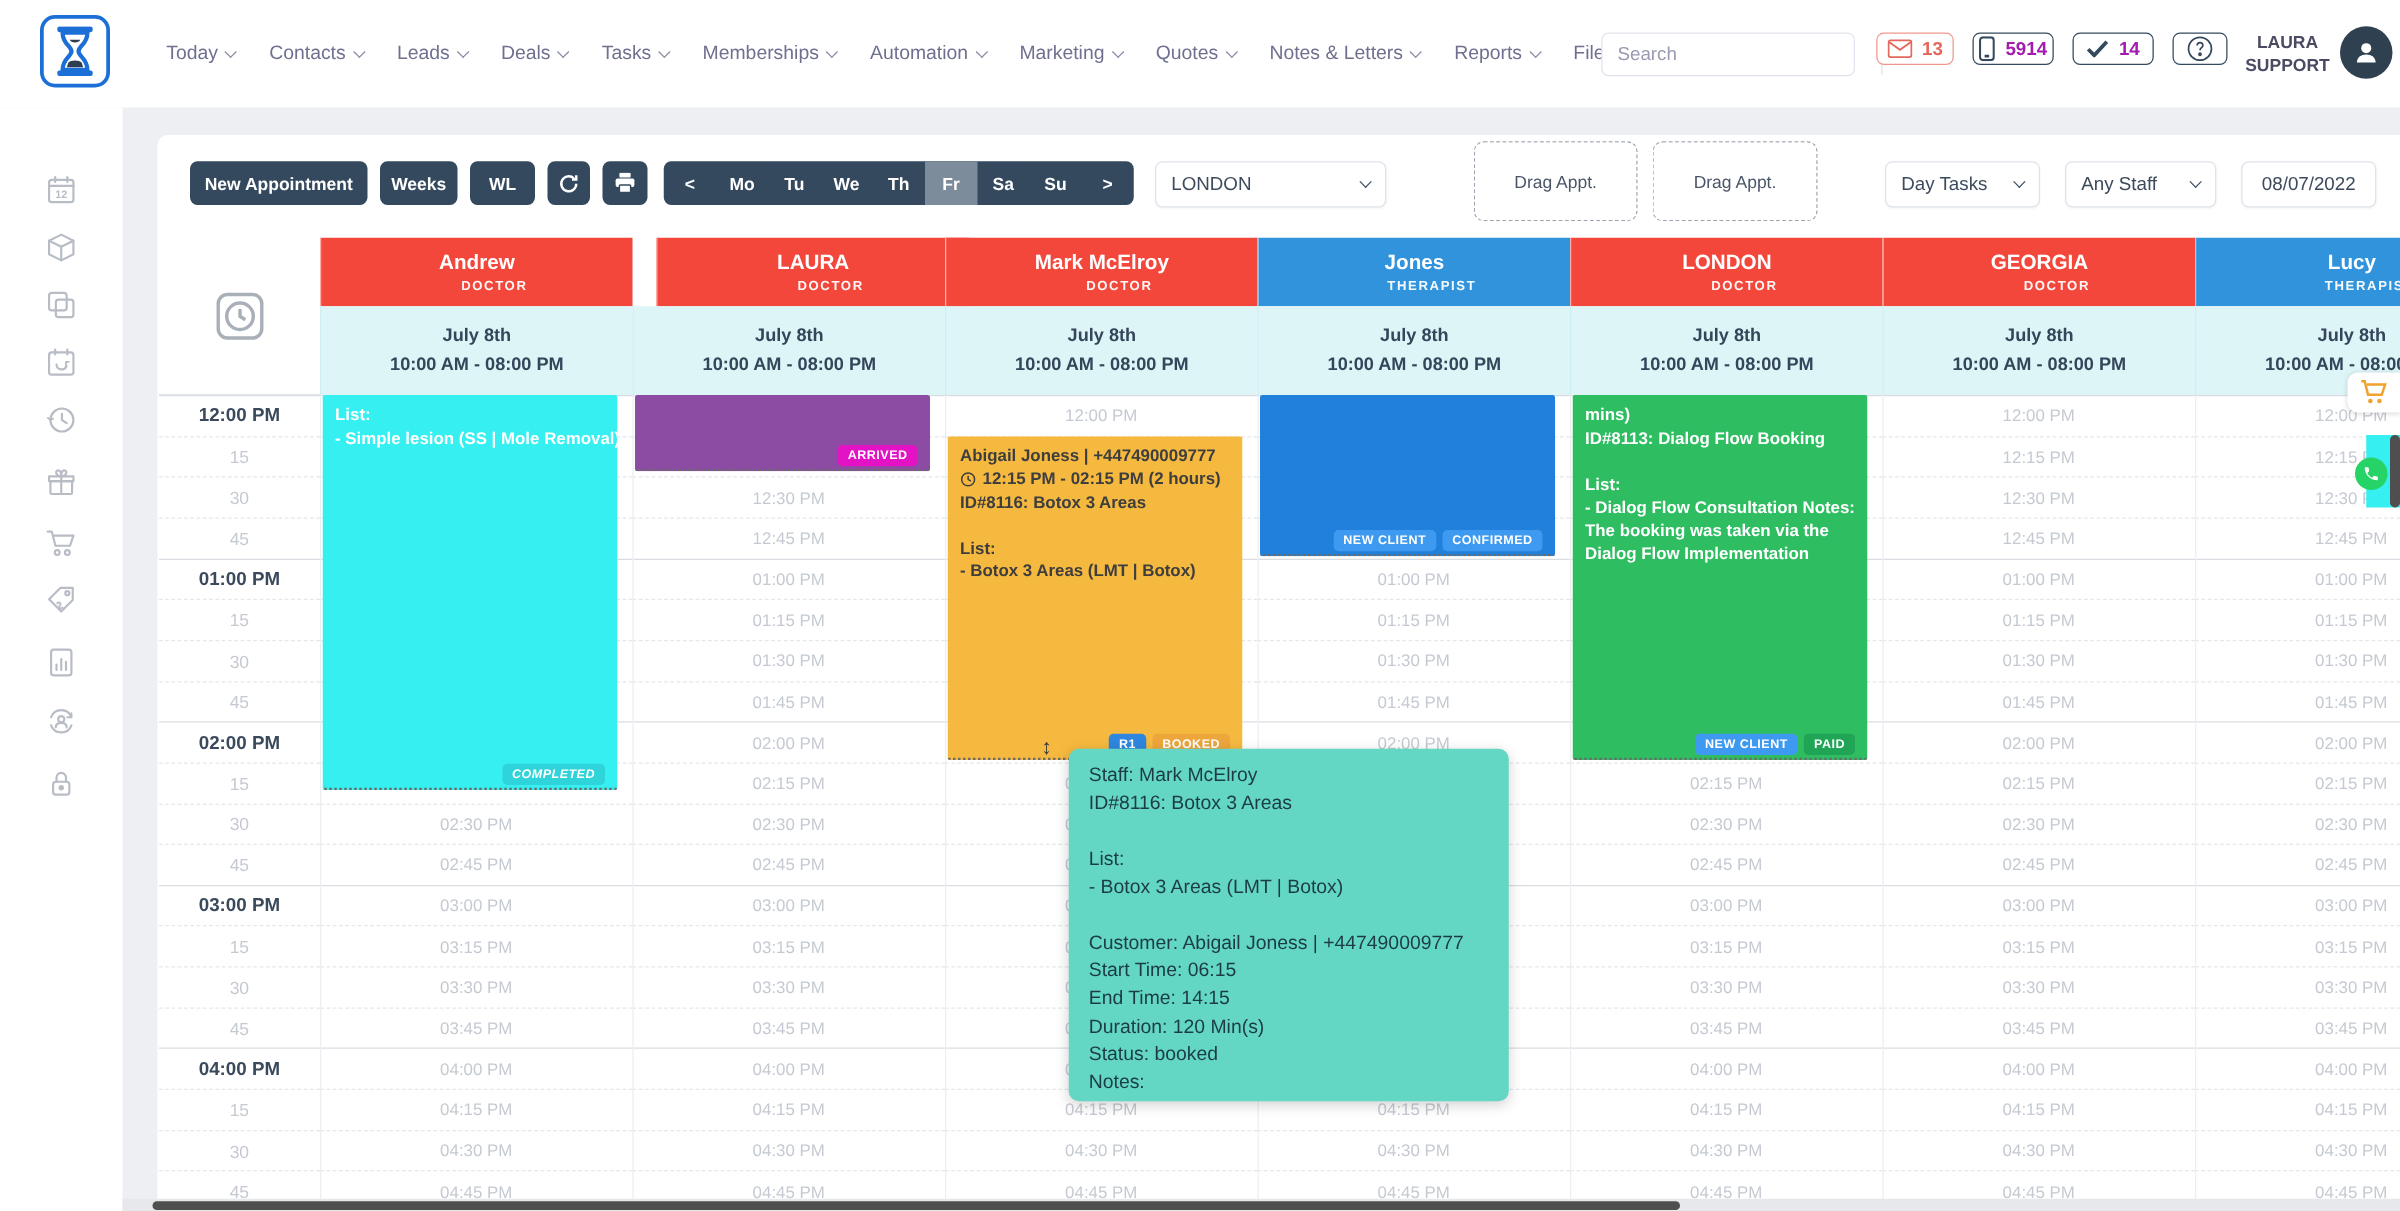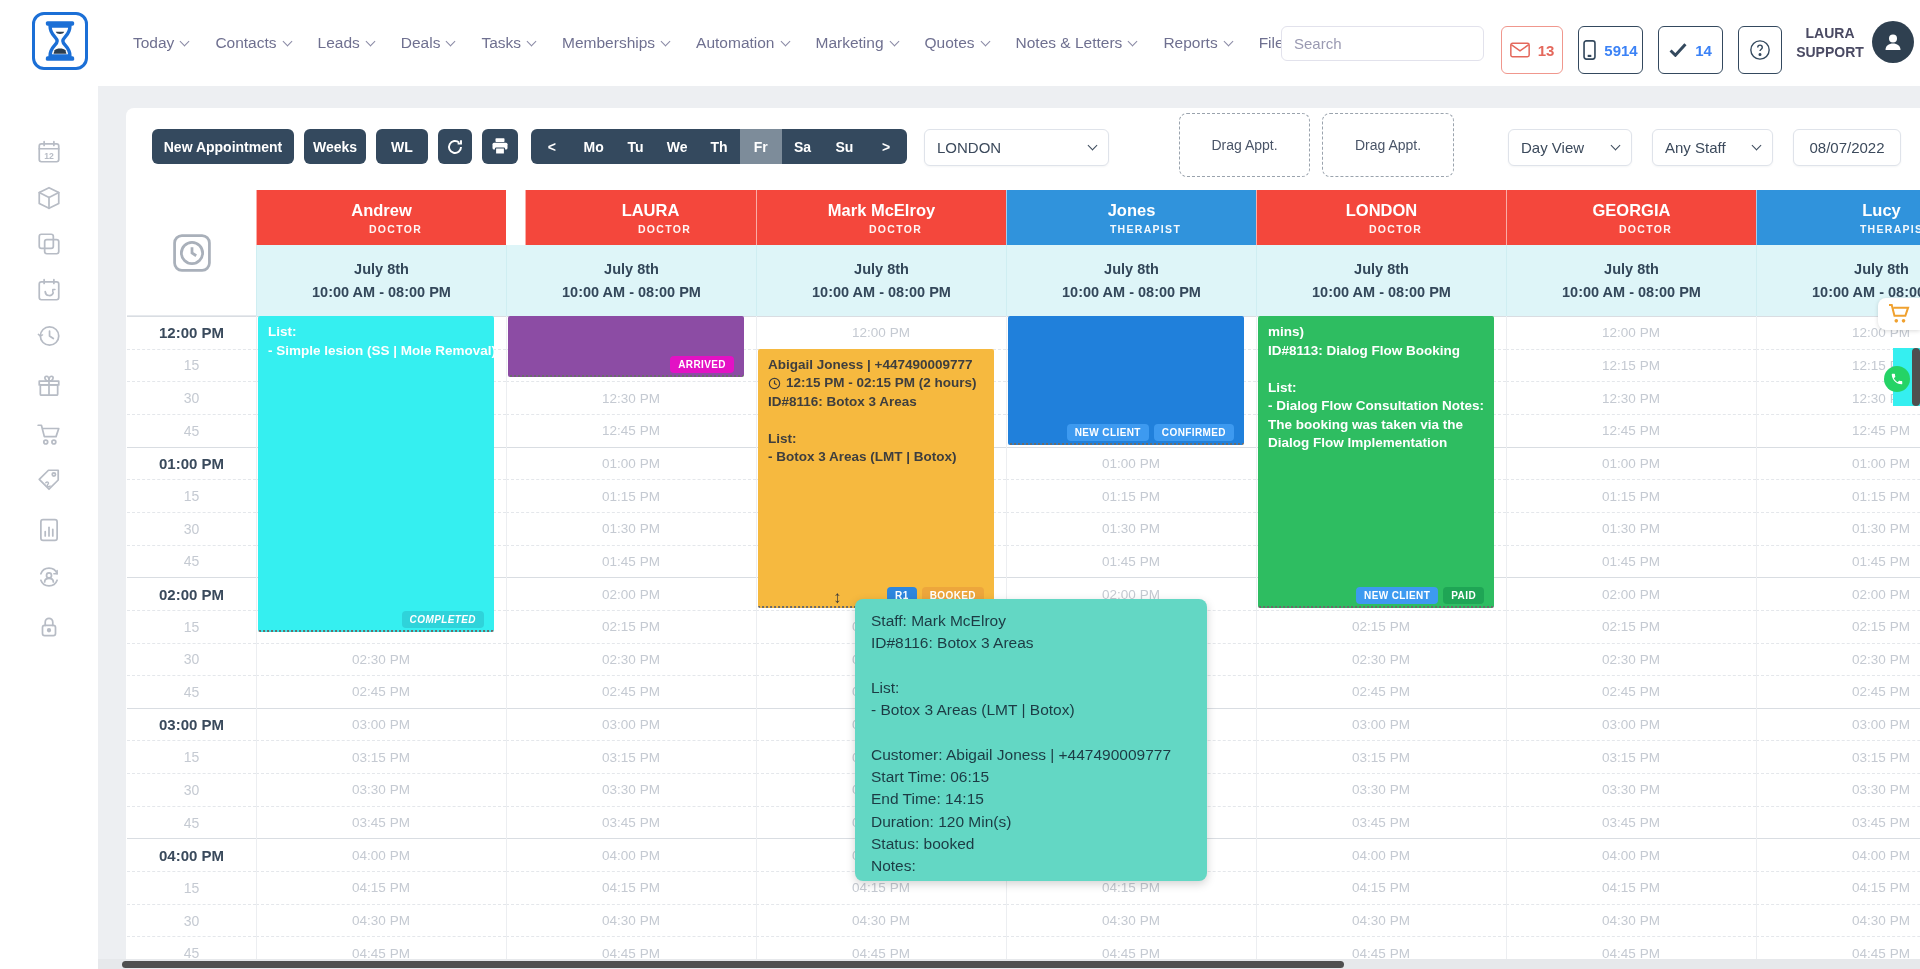--- a/index.html
+++ b/index.html
@@ -9,24 +9,24 @@
   
   .topbar{position:absolute;left:0;top:0;width:1920px;height:86px;background:#ffffff;display:flex;align-items:center;z-index:40;}
   .logo{position:absolute;left:32px;top:12px;width:56px;height:58px;border:3px solid #1b6fd6;border-radius:12px;display:flex;align-items:center;justify-content:center;background:#fff;}
   .nav{position:absolute;left:133px;top:0;height:86px;display:flex;align-items:center;gap:27px;}
   .nav-item{display:flex;align-items:center;gap:7px;color:#6f7090;font-size:15.5px;font-weight:500;cursor:pointer;white-space:nowrap;}
   .caret{width:7px;height:7px;border-right:1.6px solid #8a8aa5;border-bottom:1.6px solid #8a8aa5;transform:rotate(45deg);margin-top:-4px;}
   .search-wrap{position:absolute;left:1281px;top:26px;width:203px;height:35px;border:1px solid #e2e2ec;border-radius:6px;display:flex;background:#fff;}
   .search-wrap input{flex:1;border:none;outline:none;padding:0 12px;font-size:15px;color:#444;background:transparent;}
   .search-wrap input::placeholder{color:#9a9ab2;}
   .search-btn{width:42px;border-left:1px solid #e2e2ec;display:flex;align-items:center;justify-content:center;cursor:pointer;}
-  .pill{position:absolute;top:26px;height:48px;border-radius:6px;display:flex;align-items:center;justify-content:center;gap:8px;background:#fff;cursor:pointer;}
+  .pill{position:absolute;top:26px;height:26px;border-radius:6px;display:flex;align-items:center;justify-content:center;gap:8px;background:#fff;cursor:pointer;}
   .pill .cnt{font-size:15px;font-weight:700;}
   .pill-mail{left:1501px;width:62px;border:1.5px solid #f0978d;color:#e4685c;}
-  .pill-navy{border:1.5px solid #34495e;color:#3b82f6;}
+  .pill-navy{border:1.5px solid #34495e;color:#a21caf;}
   .pill-sms{left:1578px;width:65px;}
   .pill-check{left:1658px;width:65px;}
   .pill-help{left:1738px;width:44px;}
   .username{position:absolute;left:1792px;top:24px;width:76px;text-align:center;font-size:14px;font-weight:600;color:#4a4a63;line-height:19px;}
   .avatar{position:absolute;left:1872px;top:21px;width:42px;height:42px;border-radius:50%;background:#2f4050;display:flex;align-items:center;justify-content:center;cursor:pointer;}
 
   
   .siderail{position:absolute;left:0;top:86px;width:98px;height:883px;background:#ffffff;z-index:30;}
   .side-ic{position:absolute;left:50%;transform:translateX(-50%);color:#b7bcc5;cursor:pointer;}
 
@@ -280,21 +280,21 @@
       <div class="day-btn">Su</div>
       <div class="day-btn">&gt;</div>
     </div>
   <div class="sel" style="left:924px;width:185px;">
     <span>LONDON</span>
       <span class="caret"></span>
   </div>
   <div class="dragbox" style="left:1179px;width:131px;">Drag Appt.</div>
   <div class="dragbox" style="left:1322px;width:132px;">Drag Appt.</div>
   <div class="sel" style="left:1508px;width:124px;">
-    <span>Day View</span>
+    <span>Day Tasks</span>
       <span class="caret"></span>
   </div>
   <div class="sel" style="left:1652px;width:121px;">
     <span>Any Staff</span>
       <span class="caret"></span>
   </div>
   <div class="datebox">08/07/2022</div>
 
   <div class="cal" id="cal">
       <div class="gutter-head">

